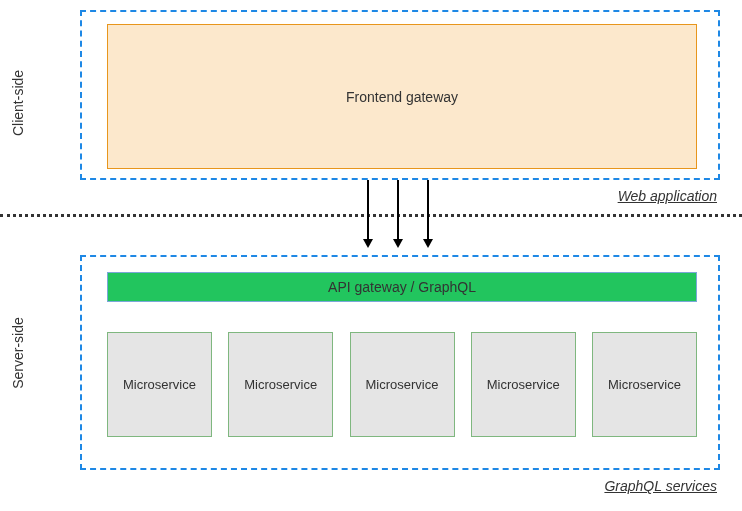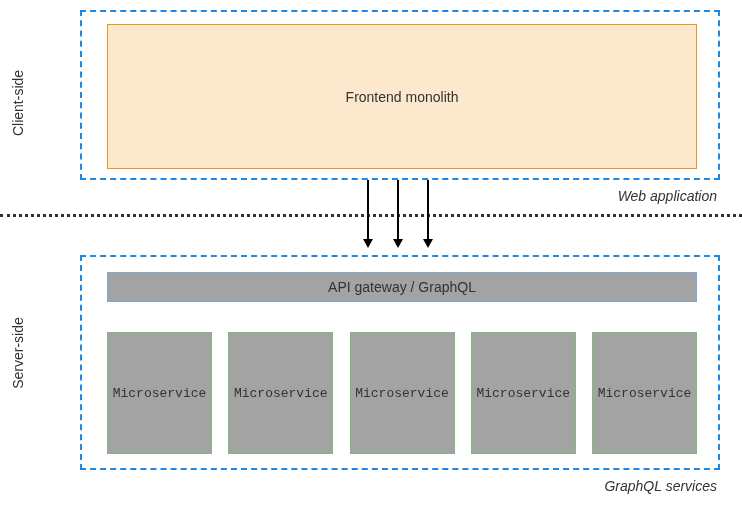--- a/index.html
+++ b/index.html
@@ -60,53 +60,53 @@
       justify-content: center;
       font-size: 14px;
       color: #333;
     }
     .api-box {
       position: absolute;
       left: 25px;
       top: 15px;
       width: 590px;
       height: 30px;
-      background: #a3a3a3;
+      background: #22c55e;
       border: 1px solid #7ba7d9;
       display: flex;
       align-items: center;
       justify-content: center;
       font-size: 14px;
       color: #333;
     }
     .microservices-row {
       position: absolute;
       left: 25px;
       top: 75px;
       width: 590px;
       display: flex;
       justify-content: space-between;
     }
     .microservice-box {
       width: 105px;
-      height: 122px;
-      background: #a3a3a3;
+      height: 105px;
+      background: #e5e5e5;
       border: 1px solid #7fb77f;
       display: flex;
       align-items: center;
       justify-content: center;
       font-size: 13px;
       color: #333;
-      font-family: Liberation Mono, monospace;
     }
     .caption {
       position: absolute;
       font-style: italic;
       font-size: 14px;
       color: #333;
+      text-decoration: underline;
     }
     .web-app-caption {
       right: 25px;
       top: 188px;
     }
     .domain-caption {
       right: 25px;
       top: 478px;
     }
     .divider {
@@ -144,21 +144,21 @@
     .arrow2 { left: 35px; }
     .arrow3 { left: 65px; }
   </style>
 </head>
 <body>
 
 <div class="side-label client-label">Client-side</div>
 <div class="side-label server-label">Server-side</div>
 
 <div class="container-box client-container">
-  <div class="frontend-box">Frontend monolith</div>
+  <div class="frontend-box">Frontend gateway</div>
 </div>
 <div class="caption web-app-caption">Web application</div>
 
 <div class="divider"></div>
 
 <div class="arrows">
   <div class="arrow arrow1"></div>
   <div class="arrow arrow2"></div>
   <div class="arrow arrow3"></div>
 </div>

